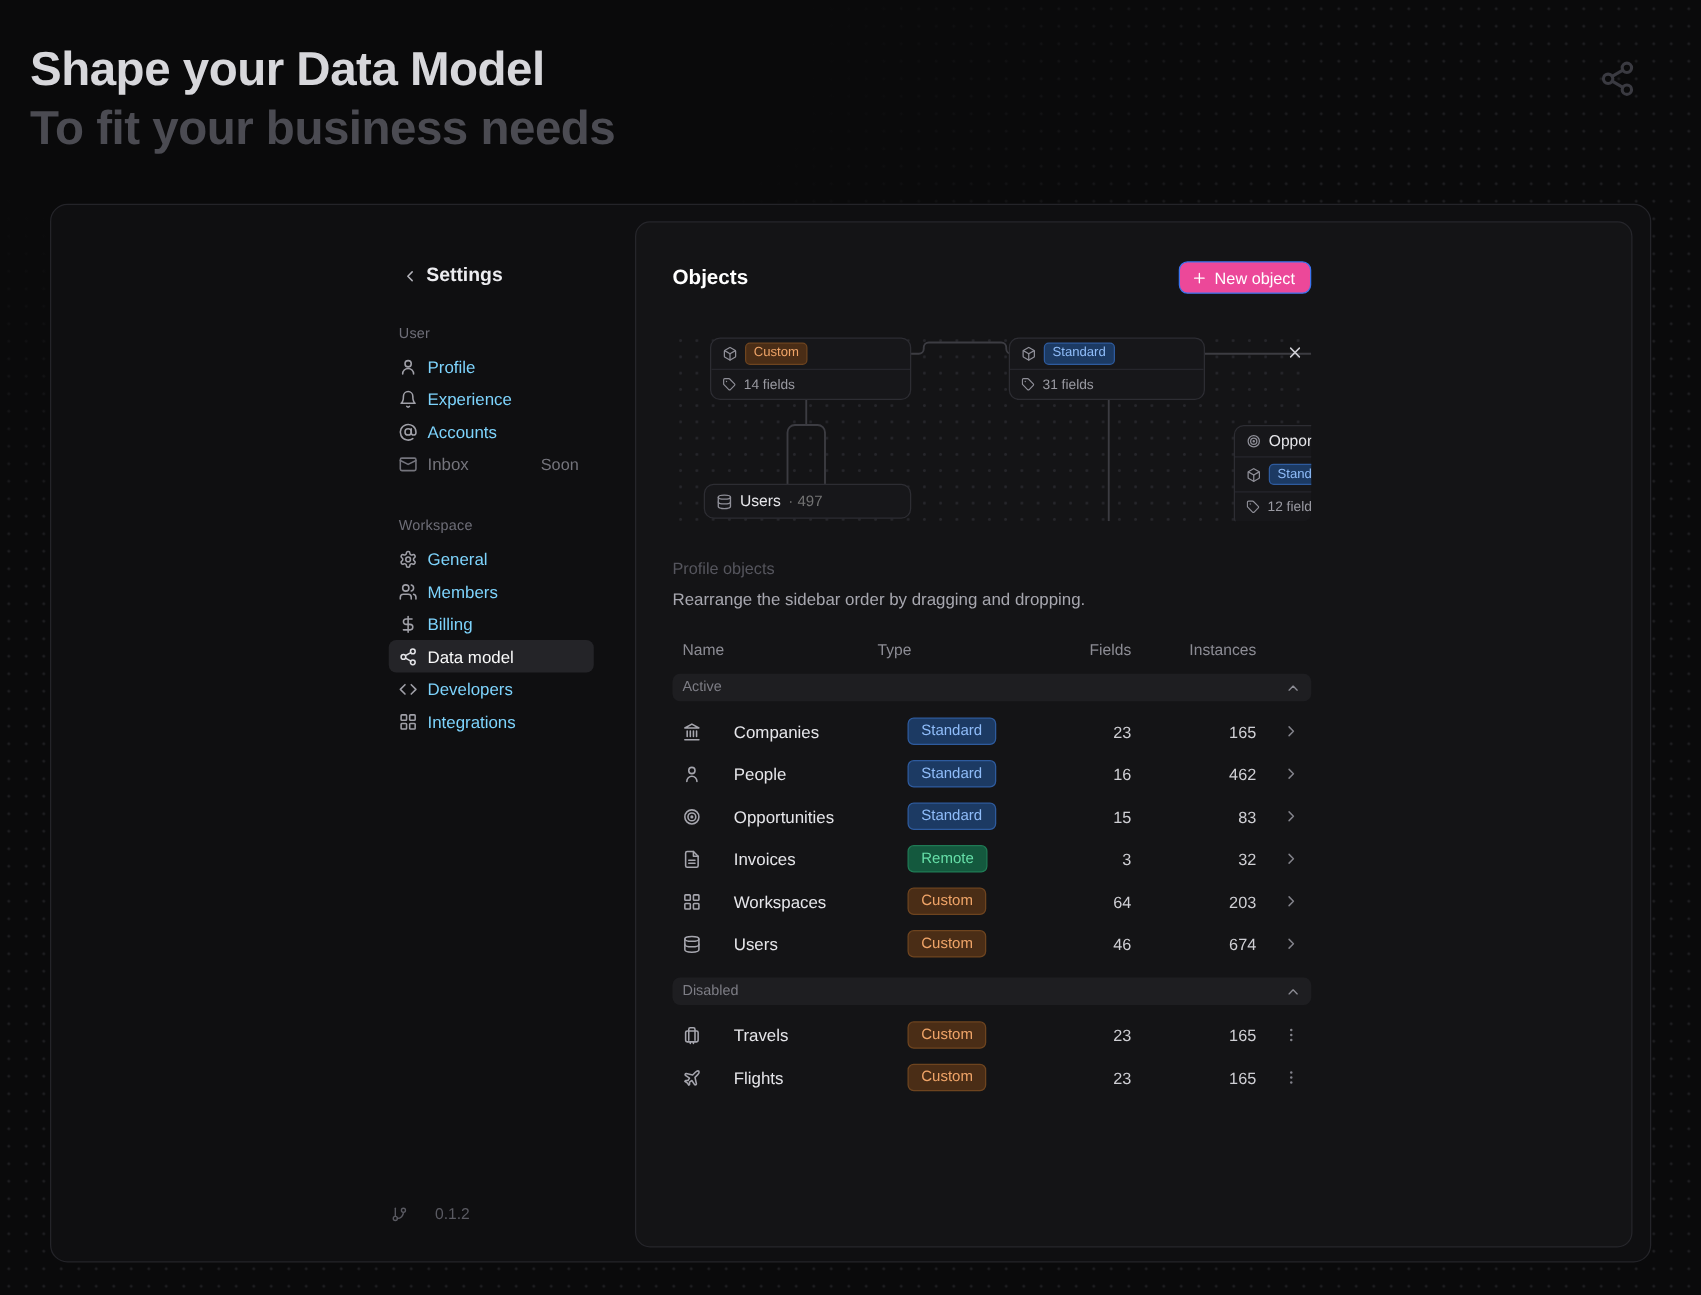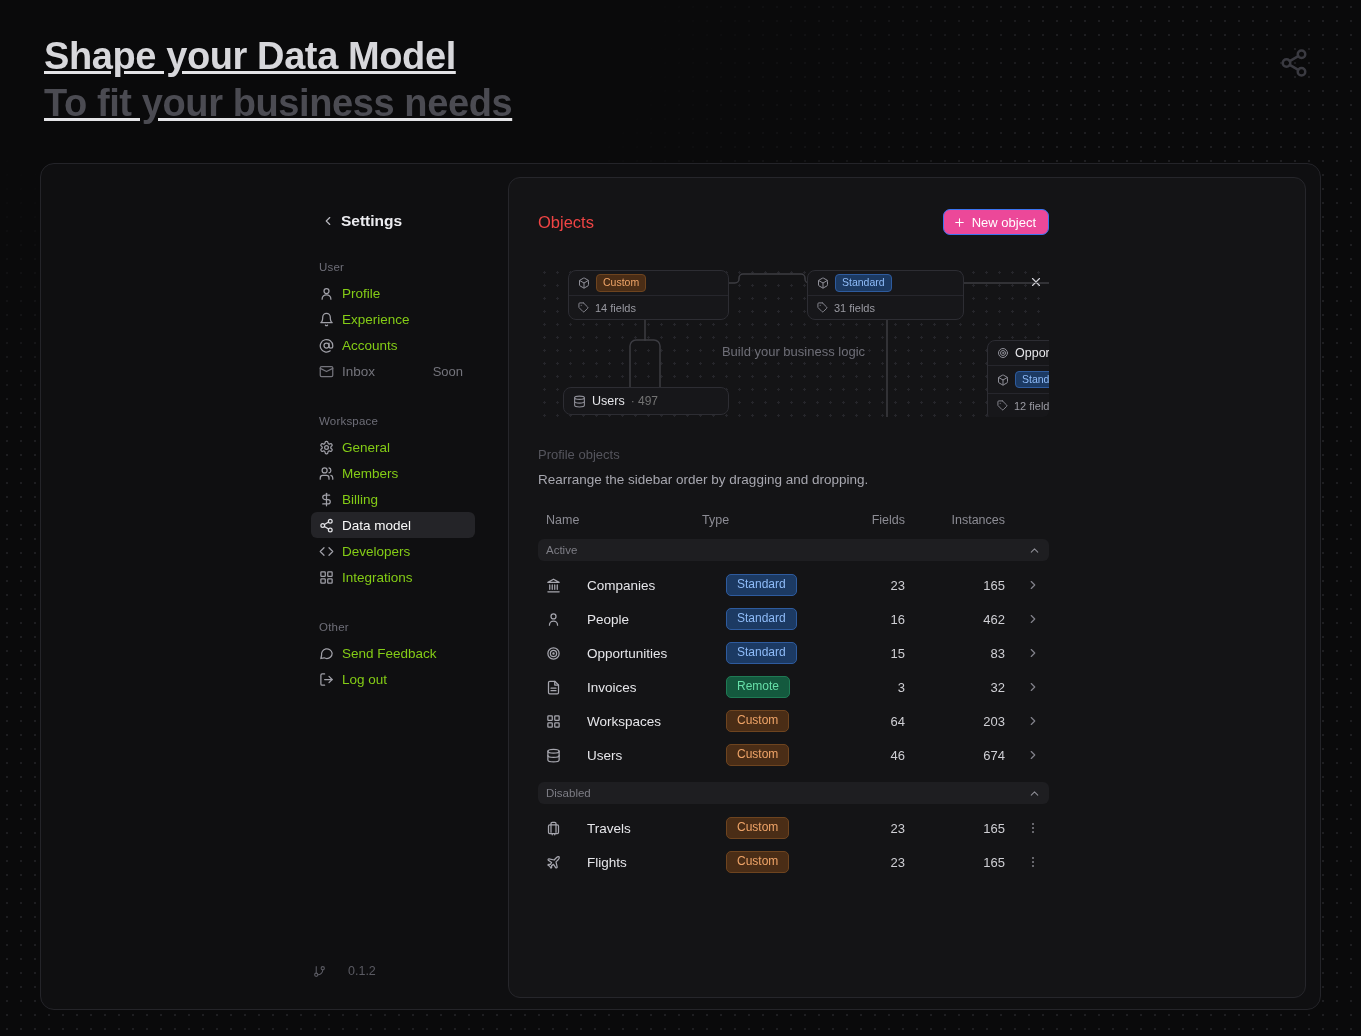--- a/index.html
+++ b/index.html
@@ -13,51 +13,51 @@
       radial-gradient(circle, #1e1e21 1.1px, transparent 1.3px);
     background-size:100% 100%, 14px 14px;
     position:relative;
   }
   .ic { display:inline-flex; flex:0 0 auto; }
   .ic svg { width:100%; height:100%; display:block; }
   .i11{width:11px;height:11px} .i12{width:12px;height:12px} .i13{width:13px;height:13px}
   .i14{width:14px;height:14px} .i15{width:15px;height:15px}
 
   
-  .hero { position:absolute; left:44px; top:34px;text-decoration:underline; }
+  .hero { position:absolute; left:24px; top:34px; }
   .hero h1 { font-size:38px; line-height:1.18; font-weight:700; letter-spacing:-0.4px; color:#d7d7db; }
   .hero .sub { font-size:38px; line-height:1.18; font-weight:700; letter-spacing:-0.4px; color:#4b4b52; margin-top:2px; }
   .hero-icon { position:absolute; right:52px; top:48px; width:30px; height:30px; color:#3a3a41; }
 
   
   .card { position:absolute; left:40px; top:163px; width:1281px; height:847px;
           background:#0f0f11; border:1px solid #242429; border-radius:14px; }
 
   
   .nav { position:absolute; left:270px; top:44px; width:164px; }
   .nav-header { display:flex; align-items:center; gap:6px; height:26px; margin-bottom:24px; padding-left:10px; color:#b6b6bd; cursor:pointer; }
   .nav-title { font-size:15.5px; font-weight:700; color:#ececf0; }
   .nav-section { margin-bottom:28px; }
   .nav-label { font-size:11.5px; color:#6e6e78; height:18px; line-height:18px; padding-left:8px; margin-bottom:4px; letter-spacing:0.2px; }
   .nav-item { display:flex; align-items:center; gap:8px; height:26px; padding-left:8px; border-radius:6px; cursor:pointer; }
   .nav-item .nav-ic { color:#a0a0a8; }
-  .nav-text { font-size:13.5px; color:#84cc16; }
+  .nav-text { font-size:13.5px; color:#7dd3fc; }
   .nav-item.active { background:#242428; }
   .nav-item.active .nav-text { color:#fafafa; }
   .nav-item.active .nav-ic { color:#e2e2e6; }
   .nav-item.disabled .nav-text, .nav-item.disabled .nav-ic { color:#74747c; }
   .nav-soon { margin-left:auto; padding-right:12px; font-size:13px; color:#74747c; }
   .version { position:absolute; left:272px; top:800px; display:flex; align-items:center; gap:22px; color:#5a5a62; font-size:12.5px; }
 
   
   .panel { position:absolute; left:467px; top:13px; width:798px; height:821px;
            background:#141416; border:1px solid #26262b; border-radius:12px; overflow:hidden; }
   .panel-col { margin-left:29px; width:511px; }
   .panel-head { display:flex; justify-content:space-between; align-items:center; margin-top:30px; height:28px; }
-  .panel-title { font-size:16.5px; font-weight:400; color:#ef4444; }
+  .panel-title { font-size:16.5px; font-weight:700; color:#ffffff; }
   .btn-primary { display:inline-flex; align-items:center; gap:6px; height:26px; padding:0 12px 0 9px;
                  background:#ec4899; color:#ffffff; border:1px solid #3b74f0; border-radius:7px;
                  font-size:13px; font-weight:500; font-family:inherit; cursor:pointer; }
 
   
   .canvas { position:relative; margin-top:30px; width:511px; height:151px; overflow:hidden; border-radius:6px;
             background-image:radial-gradient(circle, #26262b 1px, transparent 1.2px); background-size:13px 13px; }
   .wires { position:absolute; inset:0; width:511px; height:151px; }
   .wires path { stroke:#3c3c42; stroke-width:1.5; fill:none; stroke-linecap:round; }
   .canvas-text { position:absolute; left:0; right:0; top:78px; text-align:center; font-size:13px; color:#6e6e77; }
@@ -219,41 +219,20 @@
               <svg viewBox="0 0 24 24" fill="none" stroke="currentColor" stroke-width="2" stroke-linecap="round" stroke-linejoin="round">
                 <rect x="3" y="3" width="7" height="7" rx="1"></rect>
                 <rect x="14" y="3" width="7" height="7" rx="1"></rect>
                 <rect x="3" y="14" width="7" height="7" rx="1"></rect>
                 <rect x="14" y="14" width="7" height="7" rx="1"></rect>
               </svg>
             </span>
             <span class="nav-text">Integrations</span>
           </div>
         </div>
-        <div class="nav-section">
-          <div class="nav-label">Other</div>
-          <div class="nav-item">
-            <span class="ic i15 nav-ic">
-              <svg viewBox="0 0 24 24" fill="none" stroke="currentColor" stroke-width="2" stroke-linecap="round" stroke-linejoin="round">
-                <path d="M21 11.5a8.5 8.5 0 0 1-8.5 8.5c-1.56 0-3.04-.42-4.3-1.15L3 20l1.15-5.2A8.5 8.5 0 1 1 21 11.5z"></path>
-              </svg>
-            </span>
-            <span class="nav-text">Send Feedback</span>
-          </div>
-          <div class="nav-item">
-            <span class="ic i15 nav-ic">
-              <svg viewBox="0 0 24 24" fill="none" stroke="currentColor" stroke-width="2" stroke-linecap="round" stroke-linejoin="round">
-                <path d="M9 21H5a2 2 0 0 1-2-2V5a2 2 0 0 1 2-2h4"></path>
-                <path d="m16 17 5-5-5-5"></path>
-                <path d="M21 12H9"></path>
-              </svg>
-            </span>
-            <span class="nav-text">Log out</span>
-          </div>
-        </div>
       </div>
   </div>
 
   <div class="version">
     <span class="ic i13">
         <svg viewBox="0 0 24 24" fill="none" stroke="currentColor" stroke-width="2" stroke-linecap="round" stroke-linejoin="round">
           <path d="M6 3v12"></path>
           <circle cx="18" cy="6" r="3"></circle>
           <circle cx="6" cy="18" r="3"></circle>
           <path d="M18 9a9 9 0 0 1-9 9"></path>
@@ -280,21 +259,20 @@
       <div class="canvas">
         <svg class="wires" viewBox="0 0 511 151">
           <path d="M191,17 h6 a4,4 0 0 0 4,-4 v-1 a4,4 0 0 1 4,-4 h58 a4,4 0 0 1 4,4 v1 a4,4 0 0 0 4,4 h6"></path>
           <path d="M426,17 H511"></path>
           <path d="M107,54 v20"></path>
           <path d="M92,121 V80 a6,6 0 0 1 6,-6 h9"></path>
           <path d="M122,121 V80 a6,6 0 0 0 -6,-6 h-9"></path>
           <path d="M349,54 V151"></path>
         </svg>
 
-        <div class="canvas-text">Build your business logic</div>
 
         <div class="node" style="left:30px;top:4px;width:161px">
           <div class="node-row">
             <span class="ic i12">
                 <svg viewBox="0 0 24 24" fill="none" stroke="currentColor" stroke-width="2" stroke-linecap="round" stroke-linejoin="round">
                   <path d="M21 8a2 2 0 0 0-1-1.73l-7-4a2 2 0 0 0-2 0l-7 4A2 2 0 0 0 3 8v8a2 2 0 0 0 1 1.73l7 4a2 2 0 0 0 2 0l7-4A2 2 0 0 0 21 16z"></path>
                   <path d="m3.3 7 8.7 5 8.7-5"></path>
                   <path d="M12 22V12"></path>
                 </svg>
               </span>

